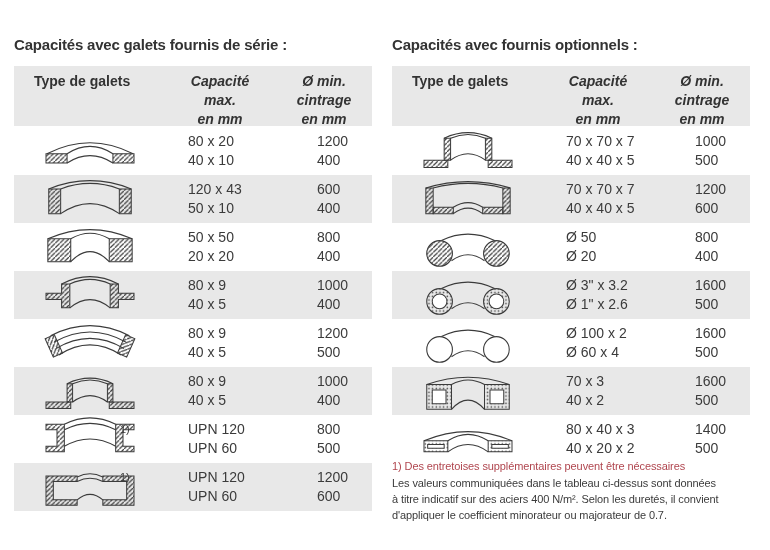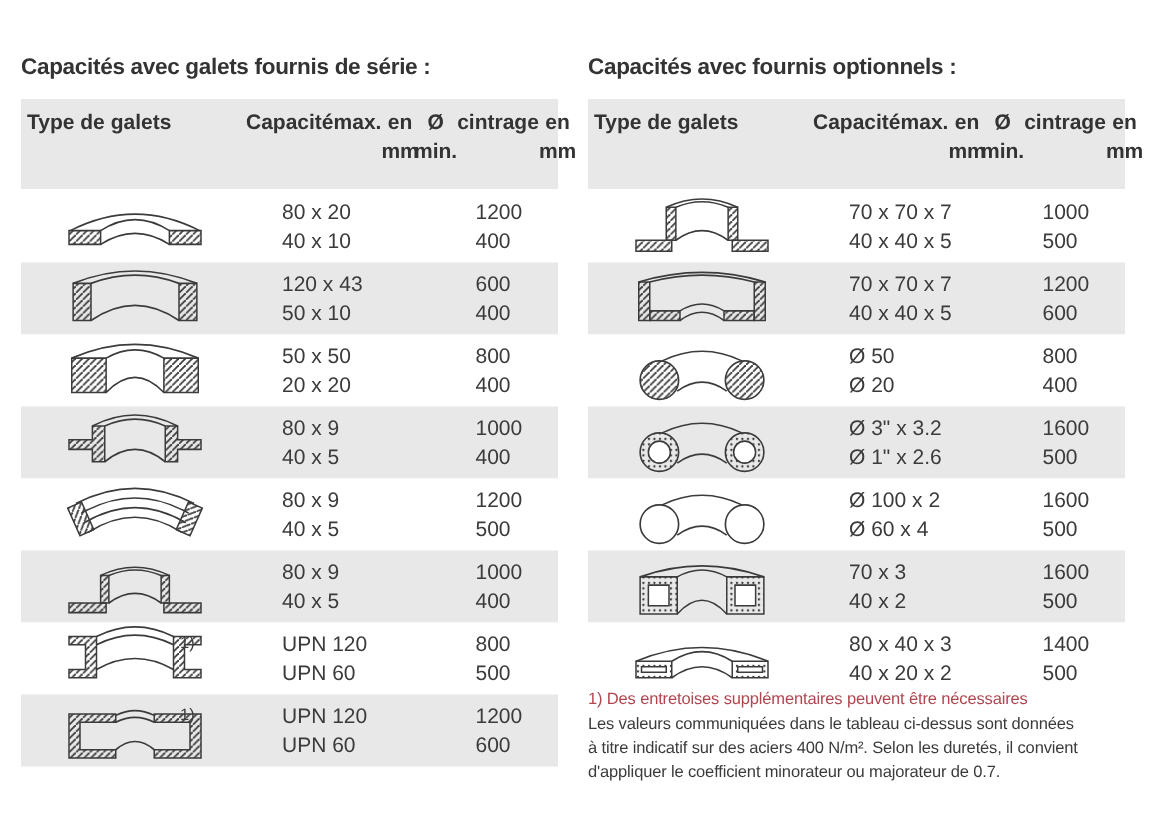--- a/index.html
+++ b/index.html
@@ -9,22 +9,22 @@
   }
   .table-block{position:absolute;top:36px;width:358px;}
   .tb-left{left:14px;}
   .tb-right{left:392px;}
   .tb-title{font-size:15px;font-weight:bold;margin:0;color:#333;letter-spacing:-0.2px;white-space:nowrap;}
   .thead{
     margin-top:13px;background:#e8e8e8;height:60px;
     display:grid;grid-template-columns:150px 112px 1fr;
   }
   .th{font-weight:bold;font-size:14px;line-height:19px;padding-top:6px;color:#333;}
-  .th-type{padding-left:4px;}
-  .th-stack{display:flex;text-align:center;}
+  .th-type{padding-left:20px;}
+  .th-stack{display:flex;flex-direction:column;text-align:center;font-style:italic;}
   .tbody{margin-top:1px;}
   .row{
     display:grid;grid-template-columns:150px 112px 1fr;height:48px;
     background:#ffffff;
   }
   .row.alt{background:#e8e8e8;}
   .cell{display:flex;flex-direction:column;justify-content:center;font-size:14px;line-height:19px;color:#3b3b3b;}
   .icon-cell{flex-direction:row;align-items:center;padding-left:2px;position:relative;}
   .cap{padding-left:24px;}
   .dia{padding-left:41px;justify-content:center;}

